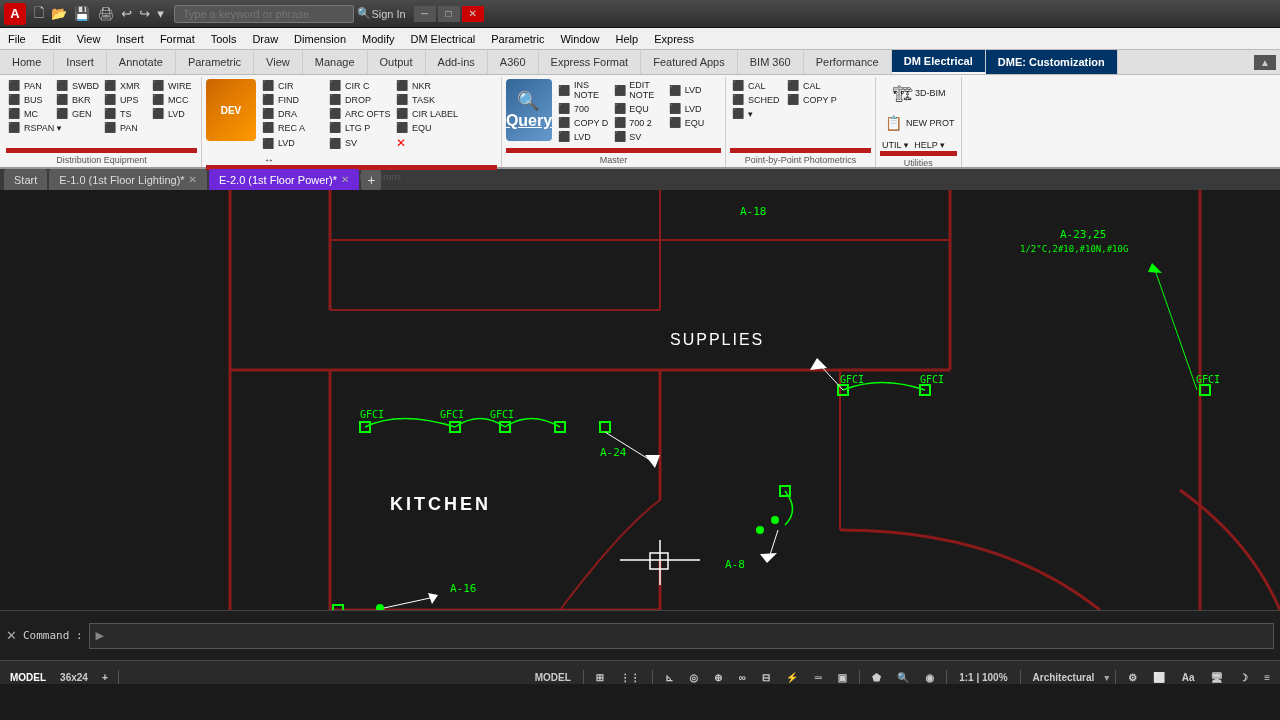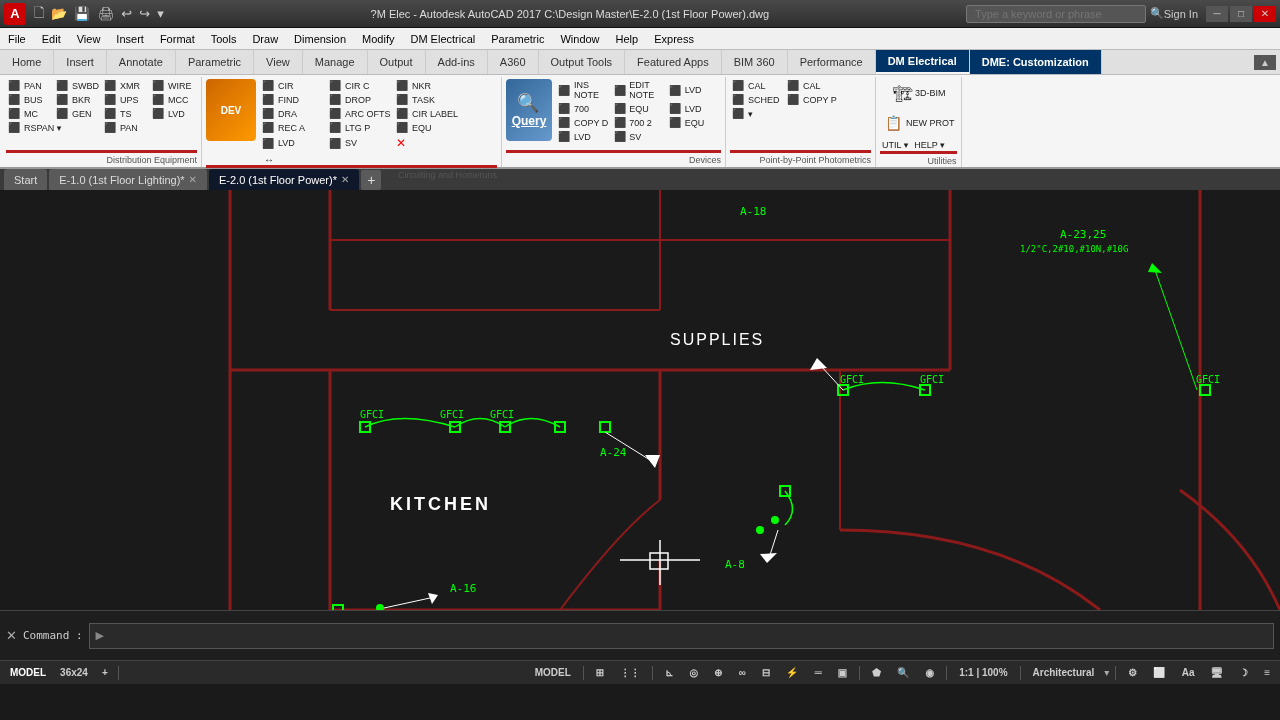--- a/index.html
+++ b/index.html
@@ -109,22 +109,22 @@
     .ribbon-group-content {
       display: flex;
       flex: 1;
       gap: 2px;
       align-items: flex-start;
       flex-wrap: wrap;
     }
     .ribbon-group-label {
       font-size: 9px;
       color: #555;
-      text-align: right;
-      border-top: 3px solid #b91c1c;
+      text-align: center;
+      border-top: 5px solid #b91c1c;
       padding-top: 2px;
       margin-top: auto;
     }
     .rb-btn {
       display: flex;
       flex-direction: column;
       align-items: center;
       justify-content: center;
       cursor: pointer;
       padding: 2px;
@@ -158,21 +158,21 @@
       background: #5a5a5a;
       color: #ddd;
       padding: 3px 10px;
       font-size: 11px;
       cursor: pointer;
       border-radius: 3px 3px 0 0;
       display: flex; align-items: center; gap: 4px;
       height: 22px;
     }
     .doc-tab.active {
-      background: #0f172a;
+      background: #6d28d9;
       color: #fff;
     }
     .doc-tab .close-x { font-size: 10px; color: #aaa; cursor: pointer; }
     .doc-tab-add {
       background: #5a5a5a; color: #ddd;
       width: 20px; height: 20px; border-radius: 2px;
       display: flex; align-items: center; justify-content: center;
       cursor: pointer; font-size: 14px;
     }
 
@@ -211,21 +211,21 @@
       background: transparent; border: none; color: #fff;
       font-size: 11px; font-family: monospace; flex: 1; outline: none;
     }
 
     
     #statusbar {
       height: 24px;
       background: #2a2a2a;
       border-top: 1px solid #444;
       display: flex;
-      align-items: center;
+      align-items: flex-end;
       padding: 0 4px;
       gap: 2px;
       font-size: 10px;
       color: #ccc;
     }
     .status-btn {
       padding: 1px 6px;
       cursor: pointer;
       border-radius: 2px;
       font-size: 10px;
@@ -247,21 +247,20 @@
   <div class="app-icon">A</div>
   <div class="quick-access">
     <span>🗋</span>
     <span>📂</span>
     <span>💾</span>
     <span>🖨</span>
     <span>↩</span>
     <span>↪</span>
     <span>▾</span>
   </div>
-  <span class="title-text">?M Elec - Autodesk AutoCAD 2017    C:\Design Master\E-2.0 (1st Floor Power).dwg</span>
   <input class="search-box" placeholder="Type a keyword or phrase" style="">
   <span style="color:#ccc;margin-left:4px;">🔍</span>
   <span style="color:#ccc;margin-left:0;font-size:11px;">Sign In</span>
   <div class="win-controls">
     <button class="win-btn">─</button>
     <button class="win-btn">□</button>
     <button class="win-btn close">✕</button>
   </div>
 </div>
 
@@ -286,21 +285,21 @@
   <div id="ribbon-tabs">
     <div class="ribbon-tab">Home</div>
     <div class="ribbon-tab">Insert</div>
     <div class="ribbon-tab">Annotate</div>
     <div class="ribbon-tab">Parametric</div>
     <div class="ribbon-tab">View</div>
     <div class="ribbon-tab">Manage</div>
     <div class="ribbon-tab">Output</div>
     <div class="ribbon-tab">Add-ins</div>
     <div class="ribbon-tab">A360</div>
-    <div class="ribbon-tab">Output Tools</div>
+    <div class="ribbon-tab">Express Format</div>
     <div class="ribbon-tab">Featured Apps</div>
     <div class="ribbon-tab">BIM 360</div>
     <div class="ribbon-tab">Performance</div>
     <div class="ribbon-tab dm-elec active">DM Electrical</div>
     <div class="ribbon-tab dm-elec">DME: Customization</div>
     <div style="margin-left:auto;display:flex;align-items:center;gap:2px;padding-right:4px;">
       <button style="background:#555;color:#ccc;border:none;padding:2px 6px;cursor:pointer;font-size:10px;">▲</button>
     </div>
   </div>
   <div id="ribbon-content">
@@ -358,37 +357,37 @@
         </div>
       </div>
       <div class="ribbon-group-label">Circuiting and Homeruns</div>
     </div>
 
     <div class="ribbon-group" style="min-width:220px;">
       <div class="ribbon-group-content" style="flex-direction:row;gap:4px;">
 
         <div style="background:linear-gradient(135deg,#336699,#6699cc);border-radius:4px;width:46px;height:62px;display:flex;flex-direction:column;align-items:center;justify-content:center;cursor:pointer;color:white;font-weight:bold;font-size:12px;">
           <span style="font-size:18px;">🔍</span>
-          <span style="font-size:12px;text-decoration:underline;">Query</span>
+          <span style="font-size:16px;text-decoration:underline;">Query</span>
         </div>
         <div style="display:grid;grid-template-columns:repeat(3,1fr);gap:1px;font-size:9px;">
           <div class="rb-btn-small"><span class="icon-s">⬛</span>INS<br>NOTE</div>
           <div class="rb-btn-small"><span class="icon-s">⬛</span>EDIT<br>NOTE</div>
           <div class="rb-btn-small"><span class="icon-s">⬛</span>LVD</div>
           <div class="rb-btn-small"><span class="icon-s">⬛</span>700</div>
           <div class="rb-btn-small"><span class="icon-s">⬛</span>EQU</div>
           <div class="rb-btn-small"><span class="icon-s">⬛</span>LVD</div>
           <div class="rb-btn-small"><span class="icon-s">⬛</span>COPY D</div>
           <div class="rb-btn-small"><span class="icon-s">⬛</span>700 2</div>
           <div class="rb-btn-small"><span class="icon-s">⬛</span>EQU</div>
           <div class="rb-btn-small"><span class="icon-s">⬛</span>LVD</div>
           <div class="rb-btn-small"><span class="icon-s">⬛</span>SV</div>
         </div>
       </div>
-      <div class="ribbon-group-label">Devices</div>
+      <div class="ribbon-group-label">Master</div>
     </div>
 
     <div class="ribbon-group" style="min-width:150px;">
       <div class="ribbon-group-content">
         <div style="display:grid;grid-template-columns:repeat(2,1fr);gap:1px;font-size:9px;">
           <div class="rb-btn-small"><span class="icon-s">⬛</span>CAL</div>
           <div class="rb-btn-small"><span class="icon-s">⬛</span>CAL</div>
           <div class="rb-btn-small"><span class="icon-s">⬛</span>SCHED</div>
           <div class="rb-btn-small"><span class="icon-s">⬛</span>COPY P</div>
           <div class="rb-btn-small" style="grid-column:span 2;"><span class="icon-s">⬛</span>▾</div>

